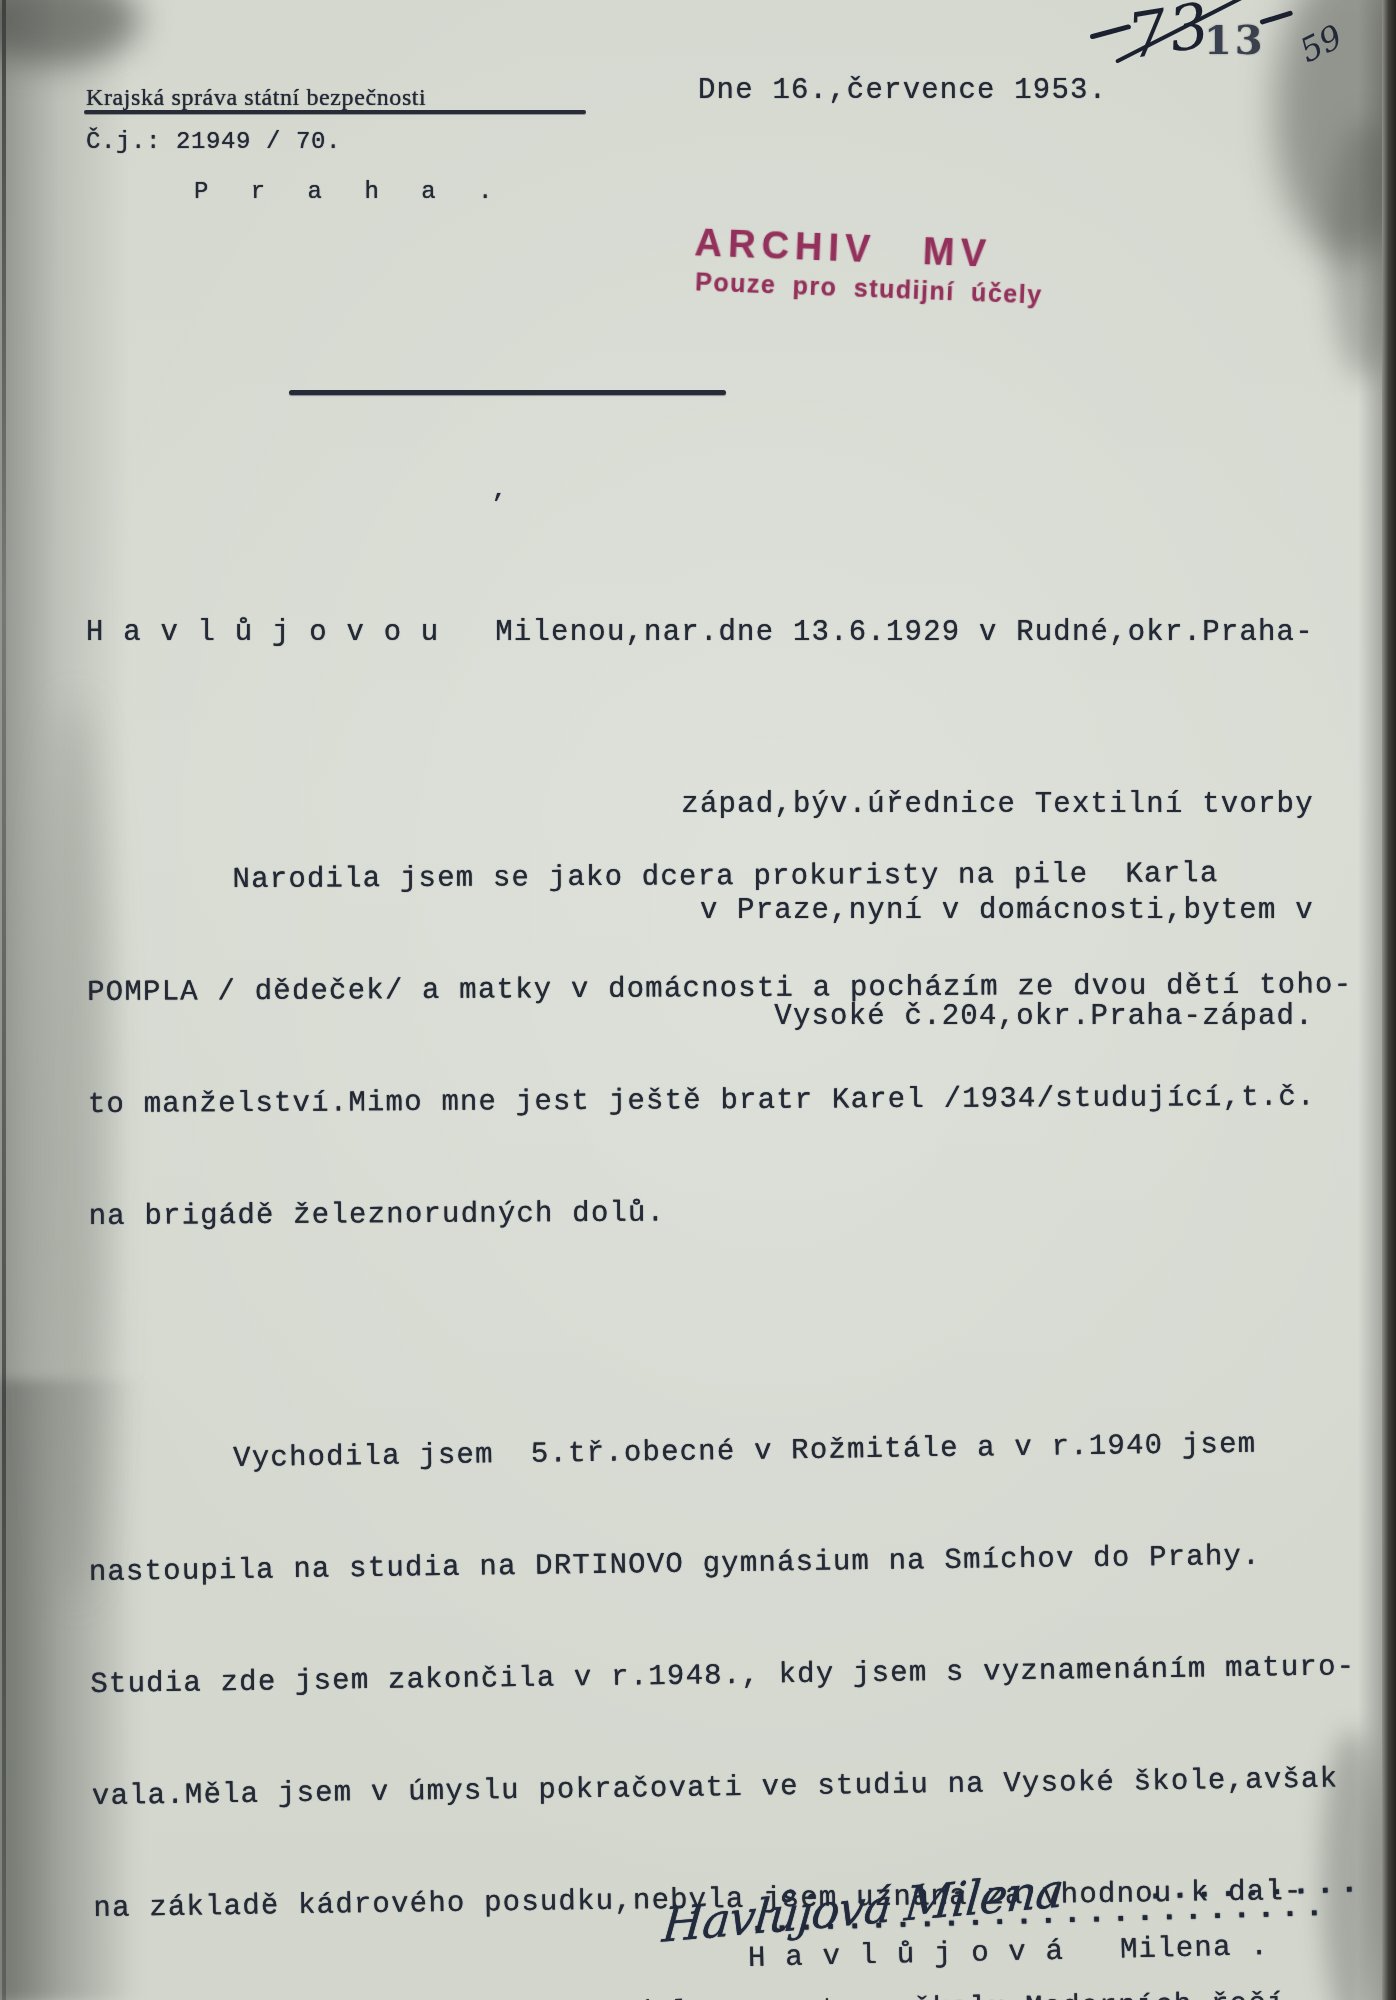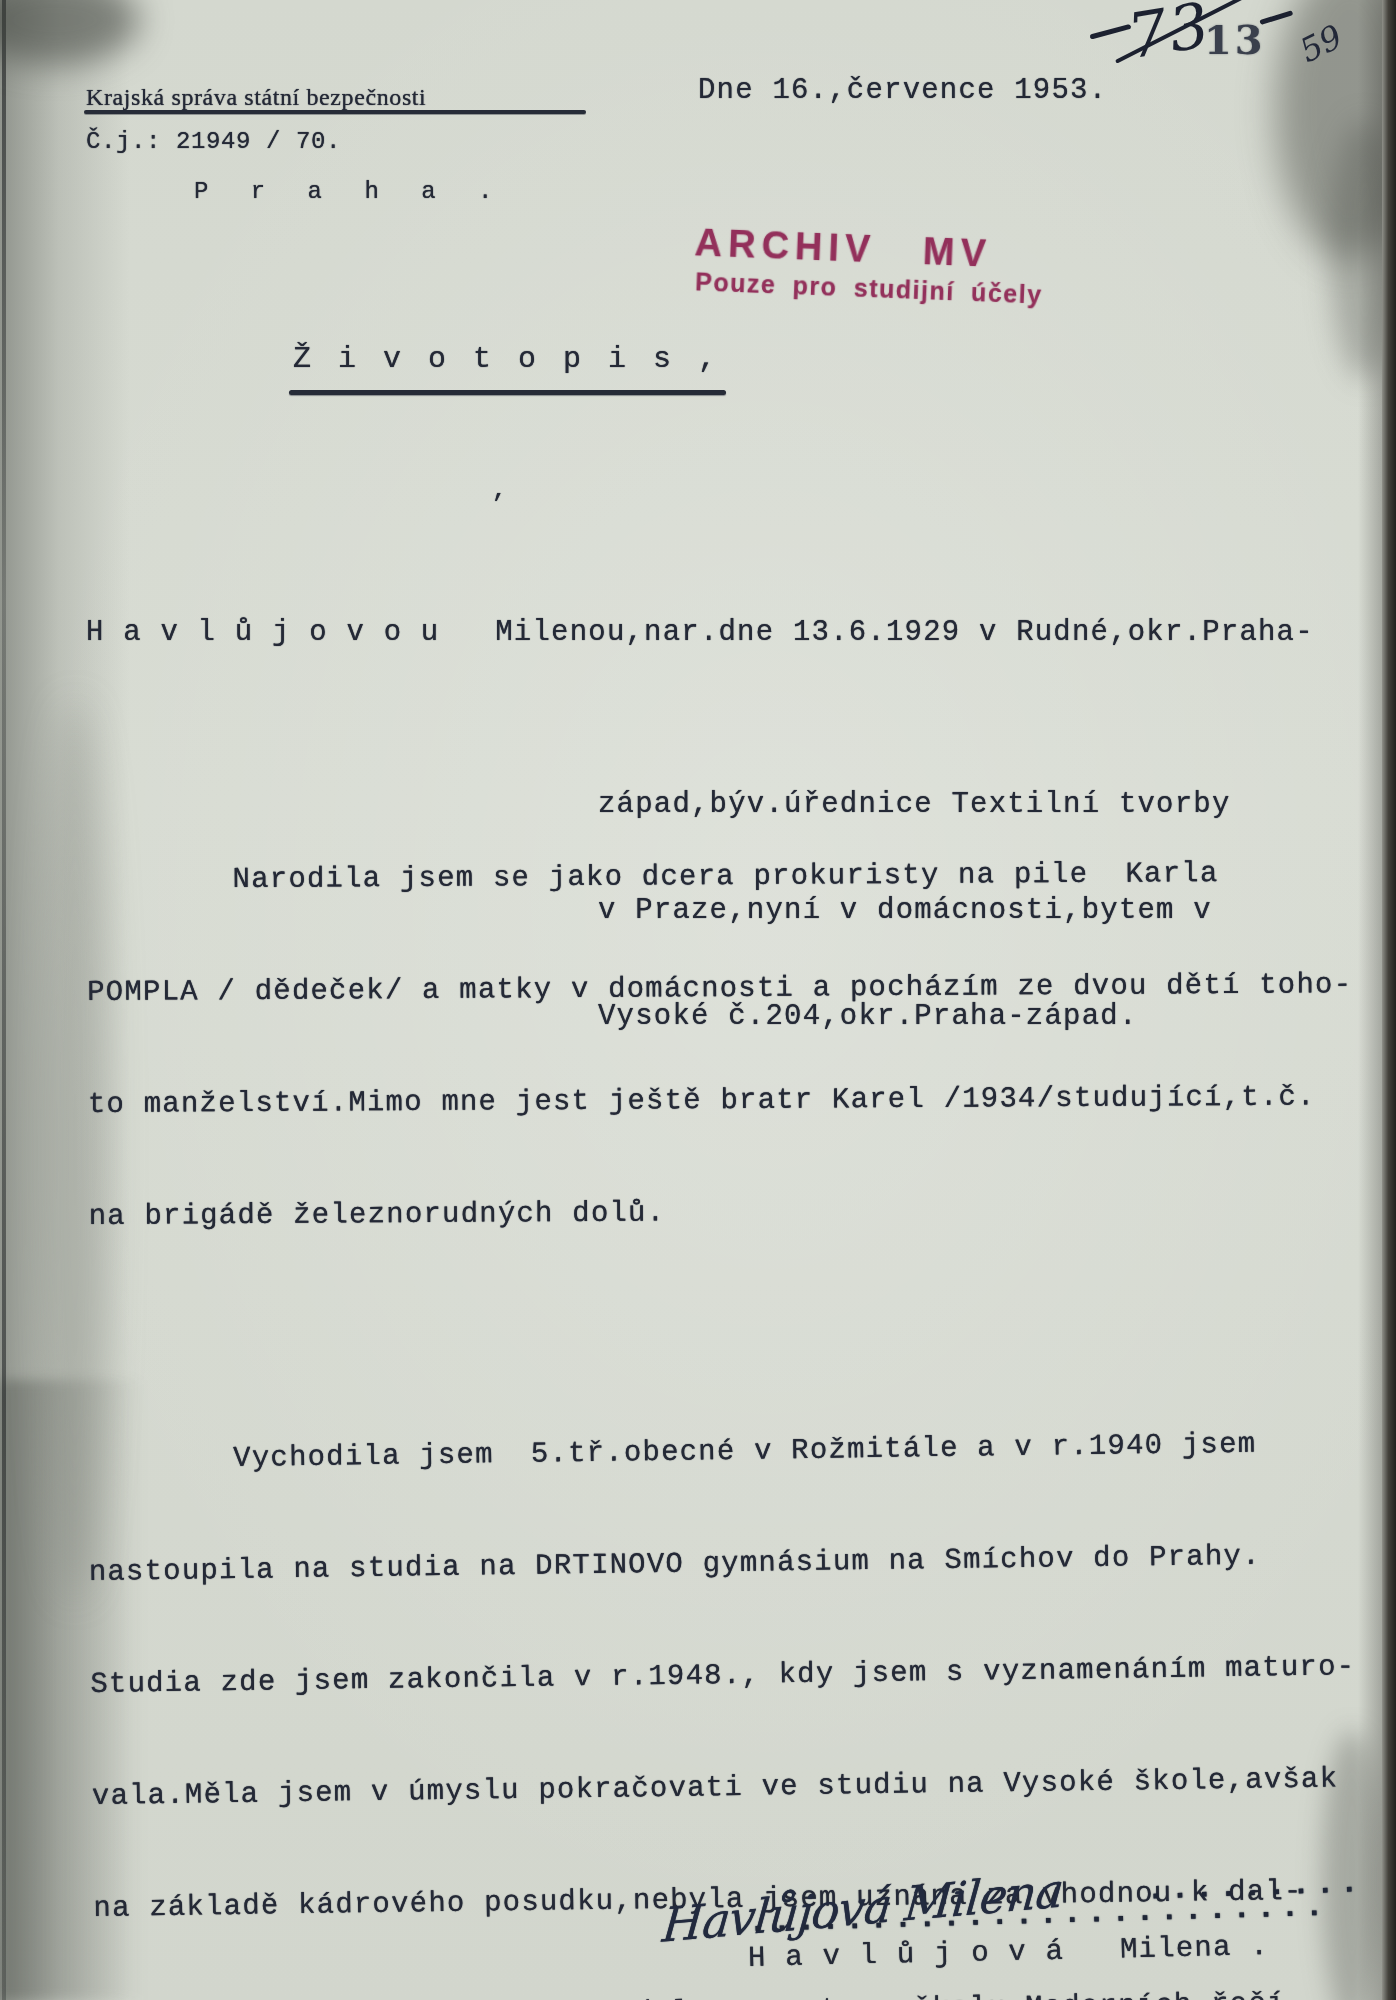--- a/index.html
+++ b/index.html
@@ -60,21 +60,21 @@
     font-family:"Liberation Sans","DejaVu Sans",sans-serif;opacity:0.93;filter:blur(0.3px);}
   .rs1{font-size:38px;font-weight:bold;letter-spacing:6px;word-spacing:30px;text-shadow:0 0 1.5px rgba(142,36,82,0.6);}
   .rs2{font-size:25px;font-weight:bold;letter-spacing:1.5px;word-spacing:8px;margin-top:3px;padding-left:2px;text-shadow:0 0 1.2px rgba(142,36,82,0.6);}
   
   .title{position:absolute;left:293px;top:342px;font-size:30px;letter-spacing:4.5px;white-space:pre;}
   .title-underline{position:absolute;left:289px;top:390px;width:437px;height:5px;background:#262b37;border-radius:3px;box-shadow:0 1px 1px rgba(38,43,55,0.45);}
   
   .intro{position:absolute;left:86px;top:452px;}
   .intro .l1{height:40px;line-height:40px;white-space:pre;}
   .intro .name-line{height:40px;line-height:40px;margin-top:62px;white-space:pre;}
-  .addr{margin-left:512px;}
+  .addr{margin-left:512px;text-align:right;}
   .addr .tl{height:40px;line-height:40px;}
   .stray{position:absolute;left:404px;top:38px;font-size:26px;}
   
   .doc-body{position:absolute;left:86px;top:726px;width:1290px;}
   
   .sig-cursive{position:absolute;left:662px;top:1880px;font-family:"DejaVu Serif",serif;font-style:italic;
     font-size:47px;color:#222a3e;transform:rotate(-5deg) skewX(-10deg);letter-spacing:-1px;text-shadow:0 0 1px #222a3e;}
   .dots{position:absolute;font-weight:bold;font-size:32px;letter-spacing:5px;color:#1f2636;white-space:pre;text-shadow:0 0 1.5px #1f2636;}
   .dots1{left:1146px;top:1868px;transform:rotate(-2deg);}
   .dots2{left:748px;top:1896px;transform:rotate(-1.6deg);}
@@ -109,21 +109,20 @@
     <div class="hw-strike"></div>
   </div>
   <div class="stamp13">13</div>
   <div class="hw59">59</div>
 
   <div class="red-stamp">
     <div class="rs1">ARCHIV MV</div>
     <div class="rs2">Pouze pro studijní účely</div>
   </div>
 
-  <div class="title t">Ž i v o t o p i s ,</div>
   <div class="title-underline"></div>
 
   <div class="intro t body-size">
     <div class="stray">’</div>
     <div class="name-line">H a v l ů j o v o u   Milenou,nar.dne 13.6.1929 v Rudné,okr.Praha-</div>
     <div class="addr">
       <div class="tl">západ,býv.úřednice Textilní tvorby</div>
       <div class="tl">v Praze,nyní v domácnosti,bytem v</div>
       <div class="tl">Vysoké č.204,okr.Praha-západ.</div>
     </div>

